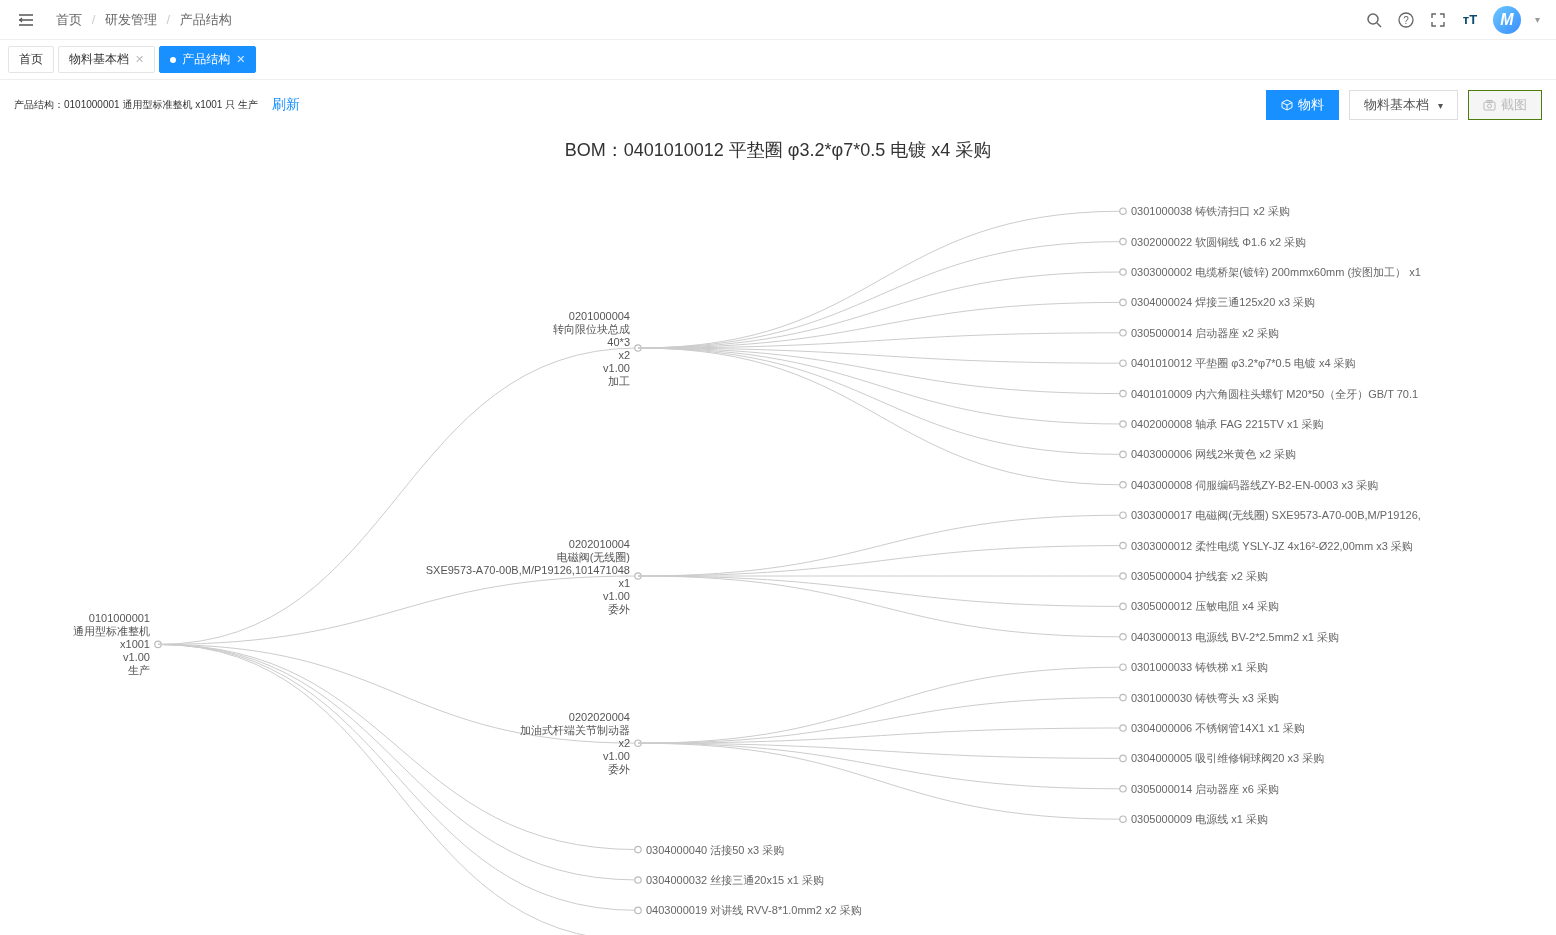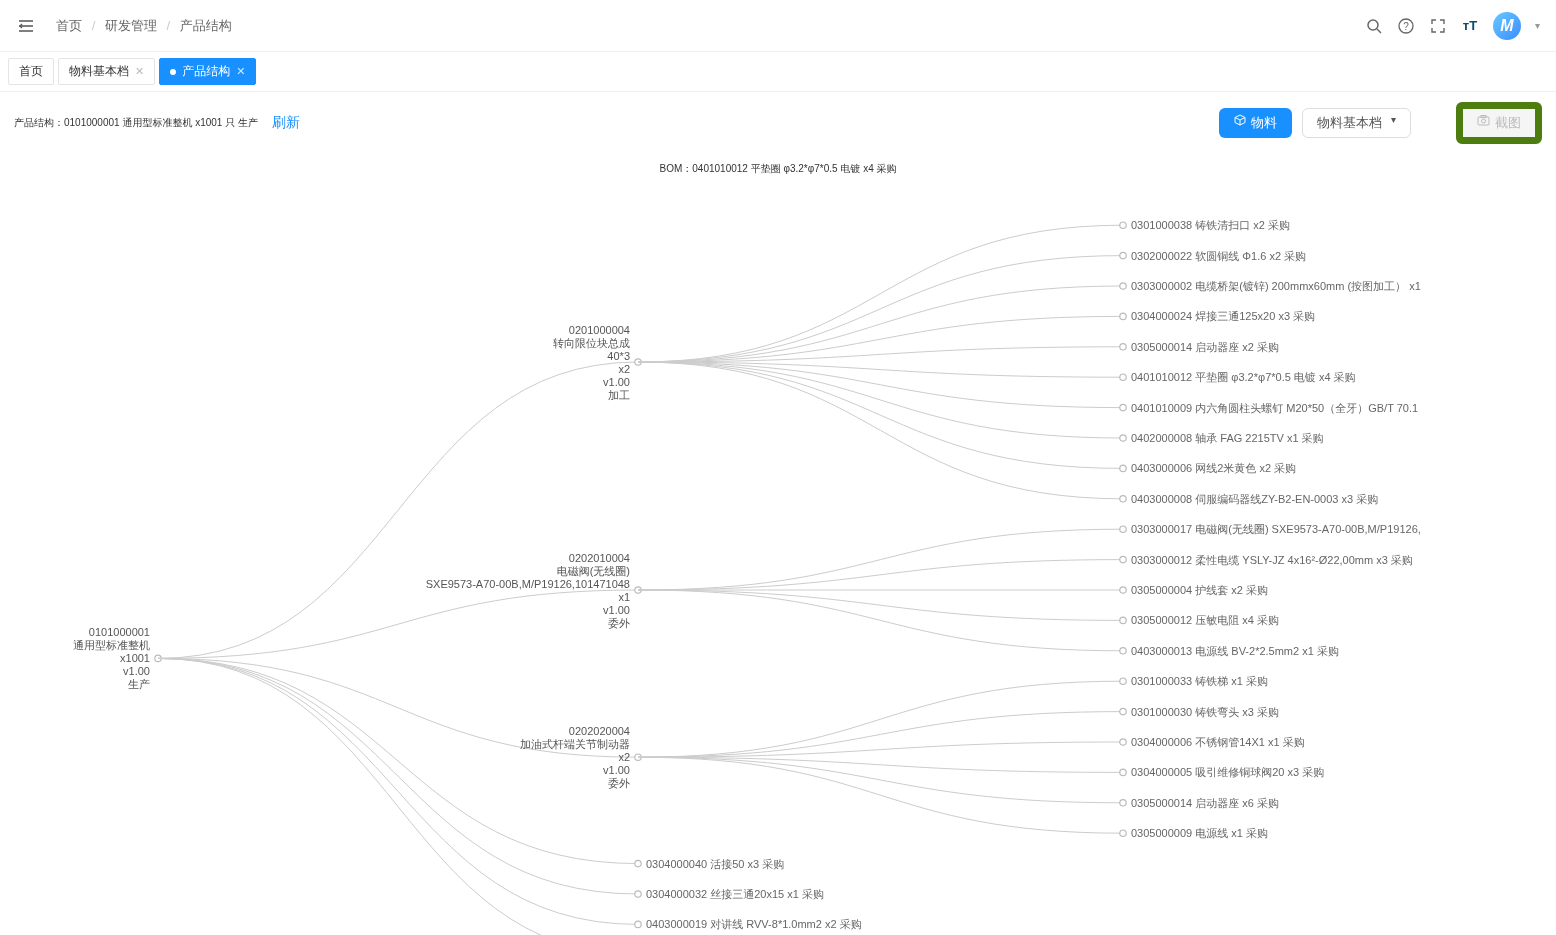--- a/index.html
+++ b/index.html
@@ -1,46 +1,46 @@
 <!DOCTYPE html>
 <html><head>
 <meta charset="utf-8">
 <style>
   * { box-sizing: border-box; margin: 0; padding: 0; }
   body { font-family: "Microsoft YaHei", "PingFang SC", Arial, sans-serif; font-size: 12px; color: #333; background: #fff; }
   
-  .topbar { display: flex; align-items: center; height: 52px; padding: 0 16px; border-bottom: 1px solid #eee; }
+  .topbar { display: flex; align-items: center; height: 40px; padding: 0 16px; border-bottom: 1px solid #eee; }
   .menu-toggle { width: 20px; height: 20px; cursor: pointer; display:flex; align-items:center; justify-content:center; }
   .breadcrumb { margin-left: 20px; color: #999; font-size: 13px; }
   .breadcrumb .bc-item { color: #666; }
   .breadcrumb .sep { margin: 0 6px; color: #ccc; }
   .top-right { margin-left: auto; display: flex; align-items: center; gap: 14px; }
   .top-icon { width: 18px; height: 18px; cursor: pointer; color: #666; display:flex; align-items:center; justify-content:center; font-size:16px; }
   .avatar { width: 28px; height: 28px; border-radius: 50%; background: linear-gradient(135deg,#6ac8ff,#3a8dff); display:flex; align-items:center; justify-content:center; color:#fff; font-weight:bold; font-style:italic; font-size:16px; }
   .caret { font-size:10px; color:#999; }
 
   .tabs { display: flex; align-items: center; padding: 6px 8px; border-bottom: 1px solid #eee; gap:4px; }
   .tab { padding: 4px 10px; border: 1px solid #e4e4e4; border-radius: 2px; font-size: 12px; cursor: pointer; background:#fff; display:flex; align-items:center; gap:6px; }
   .tab .close { color: #bbb; font-size:11px; }
   .tab.active { background: #1890ff; color: #fff; border-color: #1890ff; }
   .tab.active .close { color: #cde8ff; }
   .tab .dot { width:6px; height:6px; border-radius:50%; background:#fff; display:inline-block; }
 
   .page-header { display: flex; align-items: center; padding: 10px 14px; }
   .page-title { font-size: 10px; color: #333; }
   .refresh-link { margin-left: 14px; color: #1890ff; cursor: pointer; font-size:14px; }
   .header-right { margin-left: auto; display: flex; align-items: center; gap: 10px; }
-  .btn { padding: 5px 14px; border-radius: 6px; font-size: 13px; cursor: pointer; display:flex; gap:5px; border:1px solid transparent; }
+  .btn { padding: 5px 14px; border-radius: 0; font-size: 13px; cursor: pointer; display:flex; align-items:center; gap:5px; border:1px solid transparent; }
   .btn-primary { background: #1890ff; color: #fff; }
   .btn-outline { background: #fff; border:1px solid #ddd; color: #555; }
-  .btn-disabled { background: #f5f5f5; border:7px solid #4d7c0f; color: #bbb; cursor:not-allowed;margin-left:35px; }
+  .btn-disabled { background: #f5f5f5; border:1px solid #4d7c0f; color: #bbb; cursor:not-allowed; }
   .chev-down { font-size:10px; margin-left:4px; }
 
   .canvas-wrap { position: relative; margin: 0 10px 10px 10px; }
-  .bom-title { text-align: center; font-size: 10px; color: #333; padding: 8px 0 4px; }
+  .bom-title { text-align: center; font-size: 18px; color: #333; padding: 8px 0 4px; }
   svg.tree { width: 100%; height: 820px; display:block; }
   .link { fill: none; stroke: #ccc; stroke-width: 1; }
   .node-circle { fill: #fff; stroke: #bbb; stroke-width: 1.2; }
   .node-label { font-size: 11px; fill: #666; }
   .node-label-mid { font-size: 11px; fill: #555; text-anchor: end; }
 </style>
 </head>
 <body>
 
 <div class="topbar">

